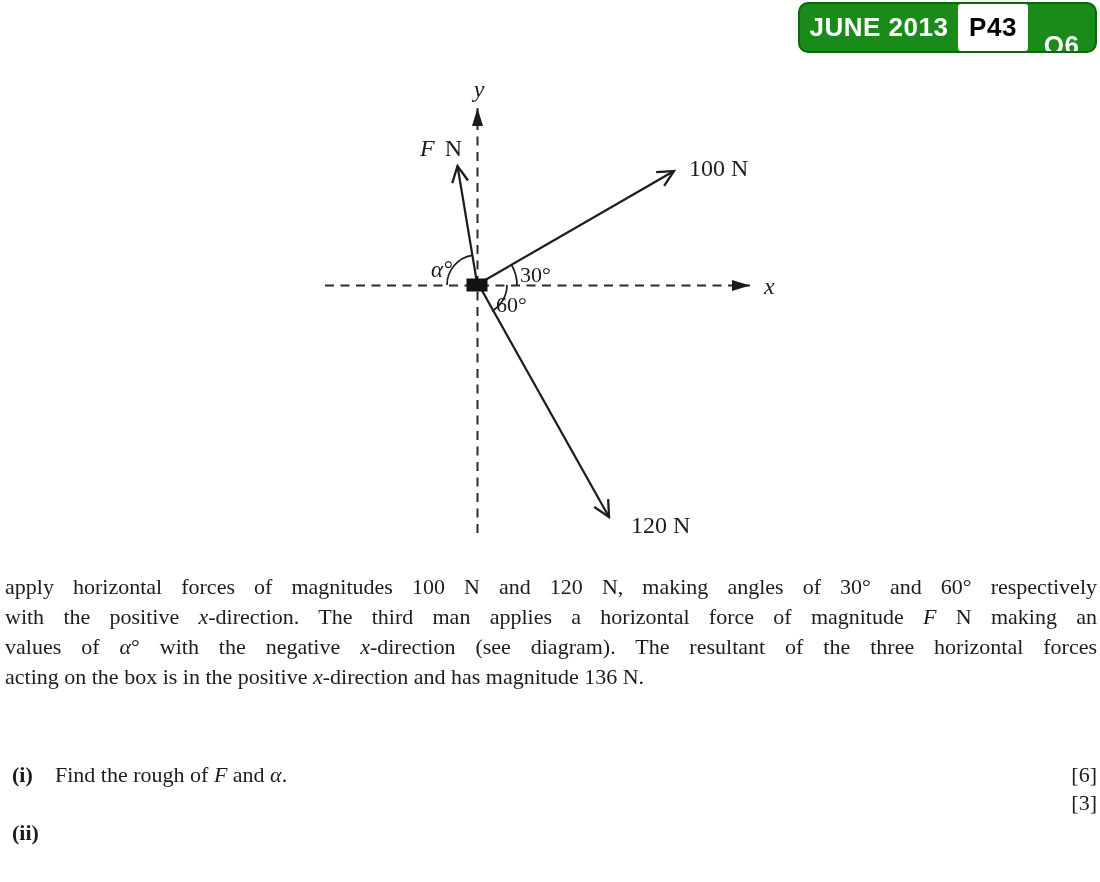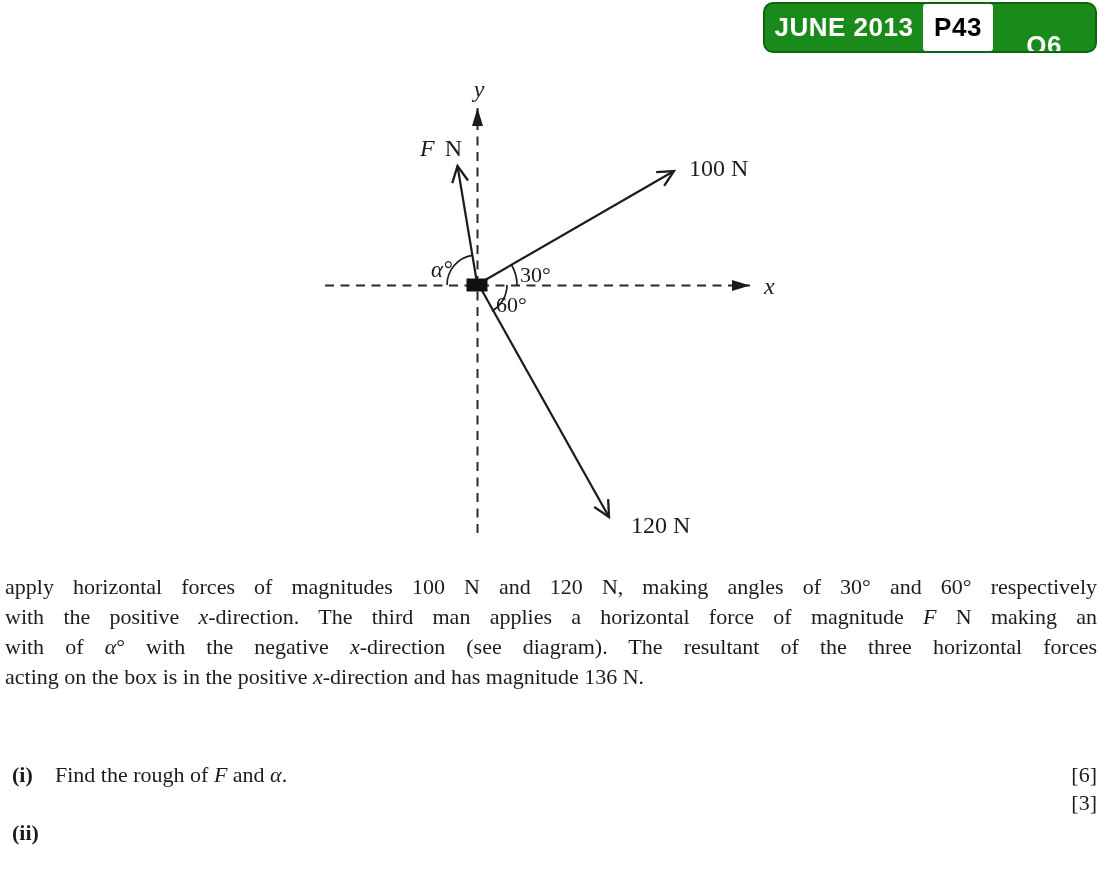--- a/index.html
+++ b/index.html
@@ -25,21 +25,21 @@
     font-family: "Liberation Sans", sans-serif;
     font-weight: bold;
     font-size: 26px;
     letter-spacing: 0.5px;
     z-index: 5;
     text-align: center;
   }
   .badge .seg { display: flex; align-items: center; justify-content: center; }
   .seg-session { width: 158px; color: #ffffff; }
   .seg-paper   { width: 70px;  background: #ffffff; color: #000000; border-radius: 3px; }
-  .seg-question{ width: 102px;  color: #ffffff; margin-top: 36px; }
+  .seg-question{ width: 67px;  color: #ffffff; margin-top: 36px; }
 
   
   .diagram-wrap { position: absolute; top: 0; left: 0; }
   svg { display: block; }
   .diag-text {
     font-family: "Liberation Serif", serif;
     fill: #1c1c1c;
   }
   .ital { font-style: italic; }
 
@@ -115,21 +115,21 @@
 
   <text class="diag-text ital" x="431" y="277" font-size="23">α°</text>
   <text class="diag-text" x="520" y="282" font-size="22">30°</text>
   <text class="diag-text" x="496" y="312" font-size="22">60°</text>
 </svg>
 </div>
 
 <div class="para">
     <div class="pline"><span>apply horizontal forces of magnitudes 100 N and 120 N, making angles of 30° and 60° respectively</span></div>
     <div class="pline"><span>with the positive </span><span class="it">x</span><span>-direction. The third man applies a horizontal force of magnitude </span><span class="it">F</span><span> N making an</span></div>
-    <div class="pline"><span>with of </span><span class="it">α</span><span>° with the negative </span><span class="it">x</span><span>-direction (see diagram). The resultant of the three horizontal forces</span></div>
+    <div class="pline"><span>values of </span><span class="it">α</span><span>° with the negative </span><span class="it">x</span><span>-direction (see diagram). The resultant of the three horizontal forces</span></div>
     <div class="pline last"><span>acting on the box is in the positive </span><span class="it">x</span><span>-direction and has magnitude 136 N.</span></div>
   </div>
 
 <div class="part part-i">
   <span class="plabel">(i)</span>
   <span class="pbody"><div class="pline last"><span>Find the rough of </span><span class="it">F</span><span> and </span><span class="it">α</span><span>.</span></div></span>
   <span class="marks">[6]</span>
 </div>
 
 <div class="part part-ii">

